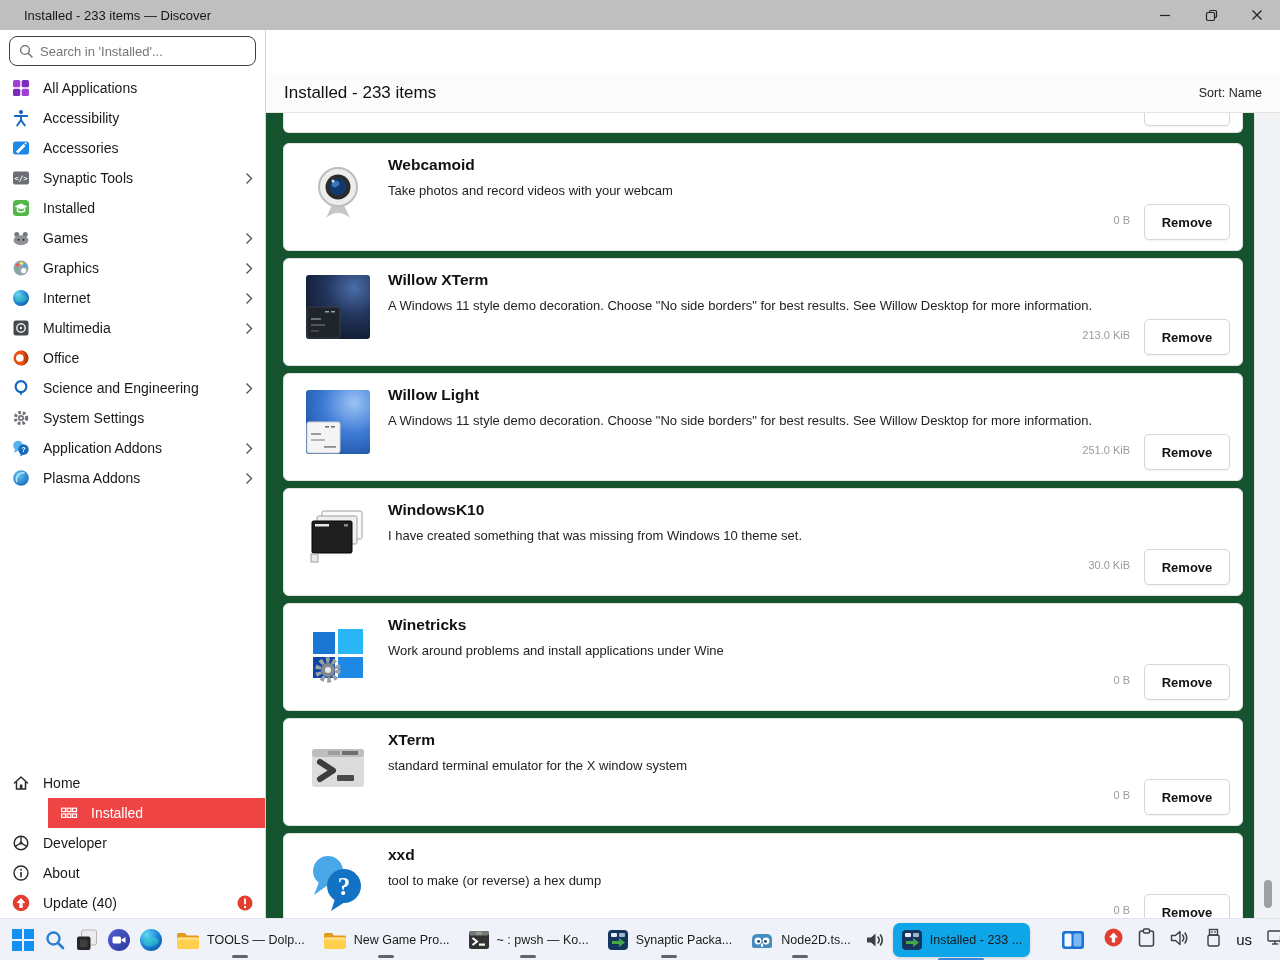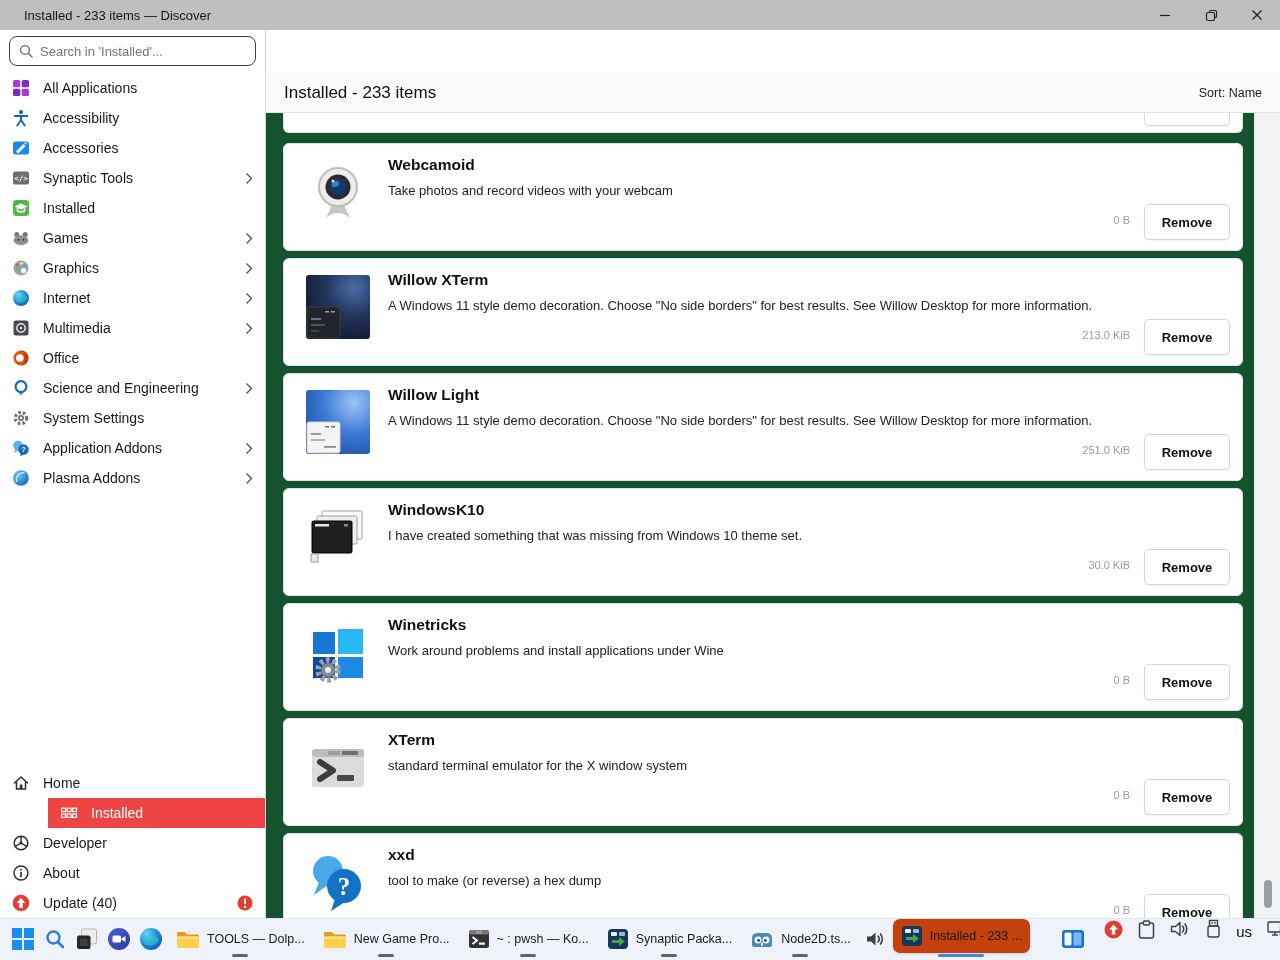--- a/index.html
+++ b/index.html
@@ -41,27 +41,27 @@
   .app-name { position:absolute; left:104px; top:12px; font-size:15.5px; font-weight:bold; color:#111; }
   .app-desc { position:absolute; left:104px; top:39px; font-size:13px; color:#222; }
   .app-size { position:absolute; right:112px; bottom:24px; font-size:11px; color:#9b9b9b; }
   .remove-btn { position:absolute; right:12px; bottom:10px; width:86px; height:36px; border:1px solid #d6d6d6; border-radius:5px; background:#fff; font-size:13px; color:#111; font-family:inherit; box-shadow:0 1px 2px rgba(0,0,0,0.06);font-weight:bold; }
   .card.partial .remove-btn { bottom:6px; }
   .card.partial .app-size { bottom:18px; }
   .scroll-gutter { position:absolute; top:40px; right:0; bottom:0; width:26px; background:#f2f3f4; border-left:1px solid #e6e6e6; }
   .scroll-thumb { position:absolute; right:8px; bottom:10px; width:8px; height:28px; border-radius:4px; background:#9da0a3; }
 
   
-  .taskbar { height:42px; background:#eff3f9; border-top:1px solid #e1e5ec; display:flex; align-items:flex-start; padding:0 6px 0 8px; gap:2px; flex-shrink:0; }
+  .taskbar { height:42px; background:#eff3f9; border-top:1px solid #e1e5ec; display:flex; align-items:center; padding:0 6px 0 8px; gap:2px; flex-shrink:0; }
   .tb-btn { width:30px; height:40px; display:flex; align-items:center; justify-content:center; flex-shrink:0; }
   .task { height:40px; display:flex; align-items:center; gap:7px; padding:0 8px; position:relative; font-size:12.5px; color:#1a1a1a; flex-shrink:0; }
   .task .t-icon { display:flex; flex-shrink:0; }
   .task .label { white-space:nowrap; }
   .task .indicator { position:absolute; bottom:2px; left:50%; transform:translateX(-50%); width:16px; height:3px; border-radius:2px; background:#60646a; }
-  .task.active { background:#c2410c; border-radius:7px; height:34px; box-shadow:0 1px 3px rgba(0,0,0,0.14); }
+  .task.active { background:#0ea5e9; border-radius:7px; height:34px; box-shadow:0 1px 3px rgba(0,0,0,0.14); }
   .task.active .indicator { width:46px; background:#3d87dd; bottom:-4px; }
   .layout-btn { margin-left:26px; }
   .tb-divider { width:1px; height:28px; background:#c7ccd4; margin-left:auto; margin-right:4px; }
   .tray { display:flex; align-items:center; gap:15px; padding:0 8px 0 8px; flex-shrink:0; }
   .kbd-layout { font-size:15px; color:#111; }
 </style>
 </head>
 <body>
 
 <div class="screen">

